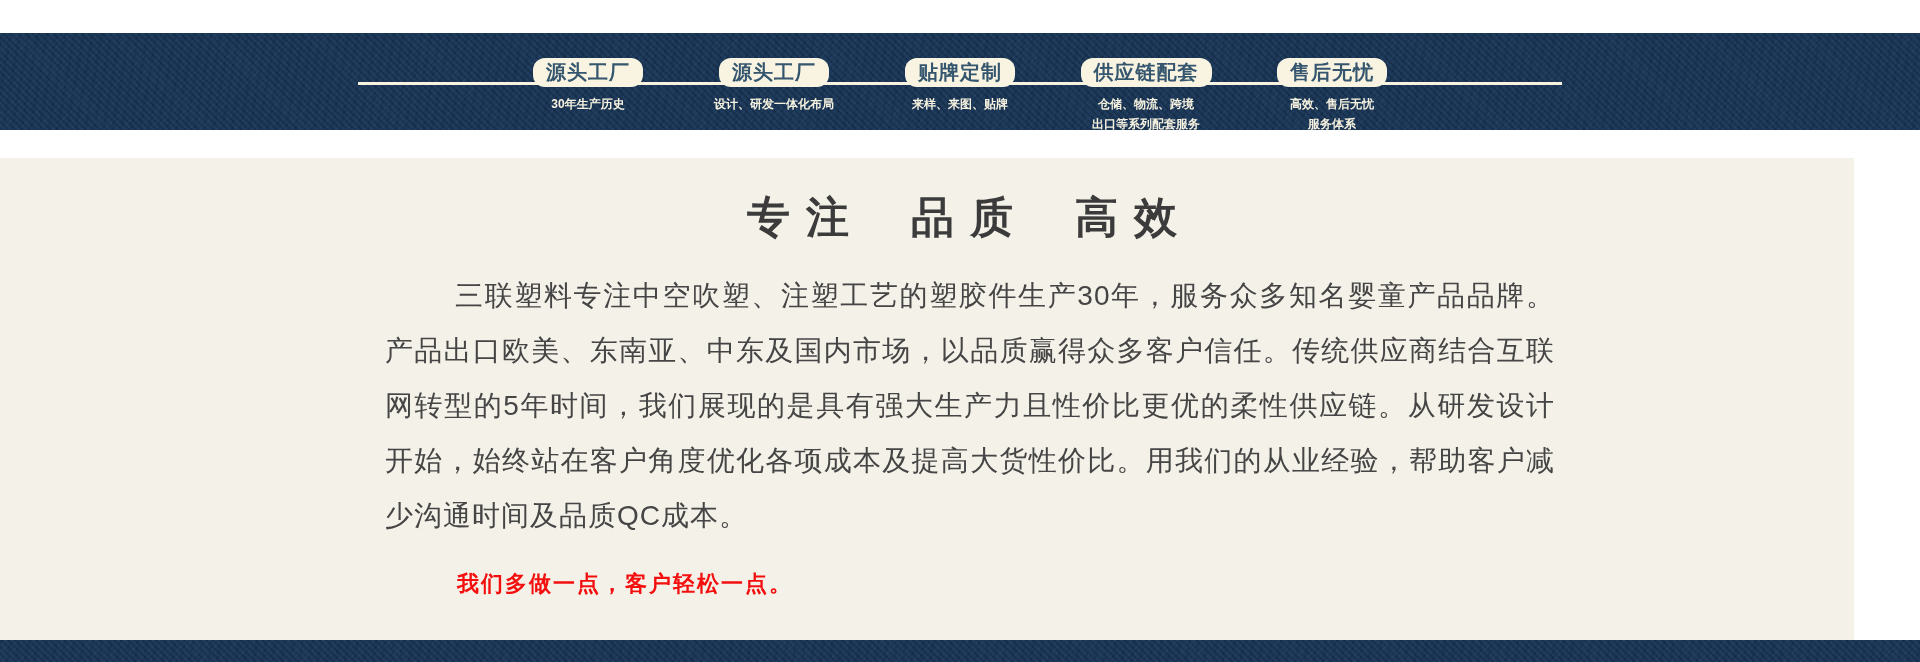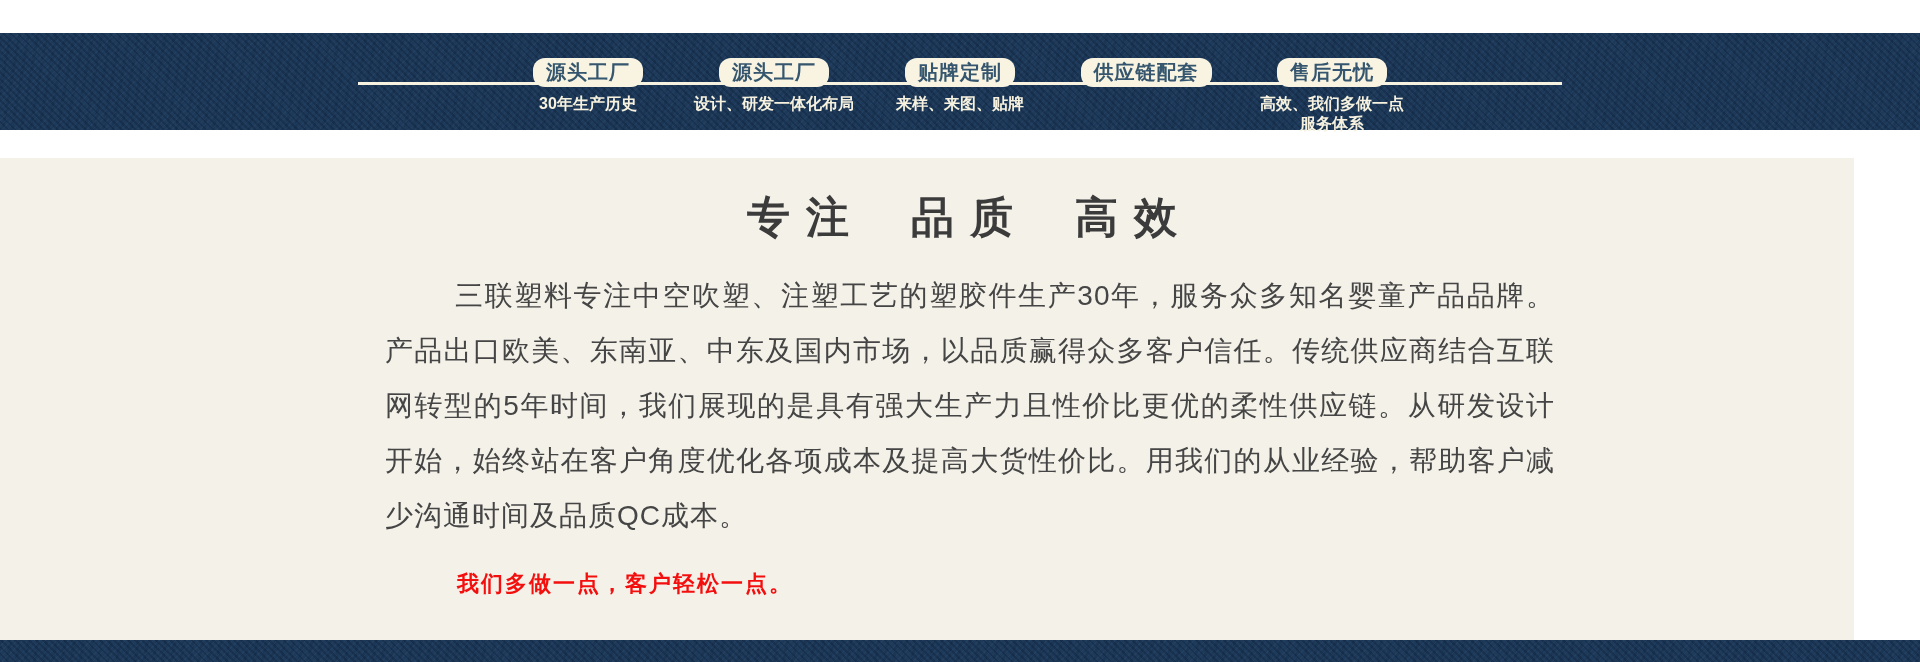--- a/index.html
+++ b/index.html
@@ -17,21 +17,21 @@
       repeating-linear-gradient(100deg, rgba(14,32,56,.18) 0 3px, rgba(0,0,0,0) 3px 9px);
   }
   .banner{position:absolute;left:0;top:33px;width:1920px;height:97px;}
   .connector{position:absolute;left:358px;top:49px;width:1204px;height:3px;background:#f7f3e0;z-index:1;}
   .badge-col{position:absolute;top:25px;width:220px;text-align:center;z-index:2;}
   .badge-pill{
     display:inline-block;background:#f8f4e1;color:#35566e;
     font-size:20px;font-weight:bold;letter-spacing:1px;
     line-height:21px;padding:4px 13px;border-radius:12px;
   }
-  .badge-desc{margin-top:7px;color:#f6f2df;font-size:16px;font-weight:bold;line-height:20px;}
+  .badge-desc{margin-top:7px;color:#f6f2df;font-size:12px;font-weight:bold;line-height:20px;}
   .badge-desc span{display:block;}
   .main{position:absolute;left:0;top:158px;width:1854px;height:482px;background:#f4f1e8;}
   .content{margin:0 0 0 385px;width:1170px;}
   .main-title{
     padding-top:35px;text-align:center;color:#3b3b3b;
     font-size:43px;font-weight:600;letter-spacing:16px;word-spacing:18px;
     line-height:48px;white-space:nowrap;
   }
   .body-para{
     margin-top:27px;color:#454545;font-size:28px;line-height:55px;
@@ -68,26 +68,30 @@
 
   <div class="badge-col pos-2">
     <span class="badge-pill">贴牌定制</span>
     <div class="badge-desc">
       <span>来样、来图、贴牌</span>
     </div>
   </div>
 
   <div class="badge-col pos-3">
     <span class="badge-pill">供应链配套</span>
+    <div class="badge-desc">
+      <span>仓储、物流、跨境</span>
+      <span>出口等系列配套服务</span>
+    </div>
   </div>
 
   <div class="badge-col pos-4">
     <span class="badge-pill">售后无忧</span>
     <div class="badge-desc">
-      <span>高效、我们多做一点</span>
+      <span>高效、售后无忧</span>
       <span>服务体系</span>
     </div>
   </div>
 </div>
 
 <div class="main">
   <div class="content">
     <div class="main-title">专注 品质 高效</div>
     <div class="body-para">三联塑料专注中空吹塑、注塑工艺的塑胶件生产30年，服务众多知名婴童产品品牌。产品出口欧美、东南亚、中东及国内市场，以品质赢得众多客户信任。传统供应商结合互联网转型的5年时间，我们展现的是具有强大生产力且性价比更优的柔性供应链。从研发设计开始，始终站在客户角度优化各项成本及提高大货性价比。用我们的从业经验，帮助客户减少沟通时间及品质QC成本。</div>
     <div class="slogan">我们多做一点，客户轻松一点。</div>

